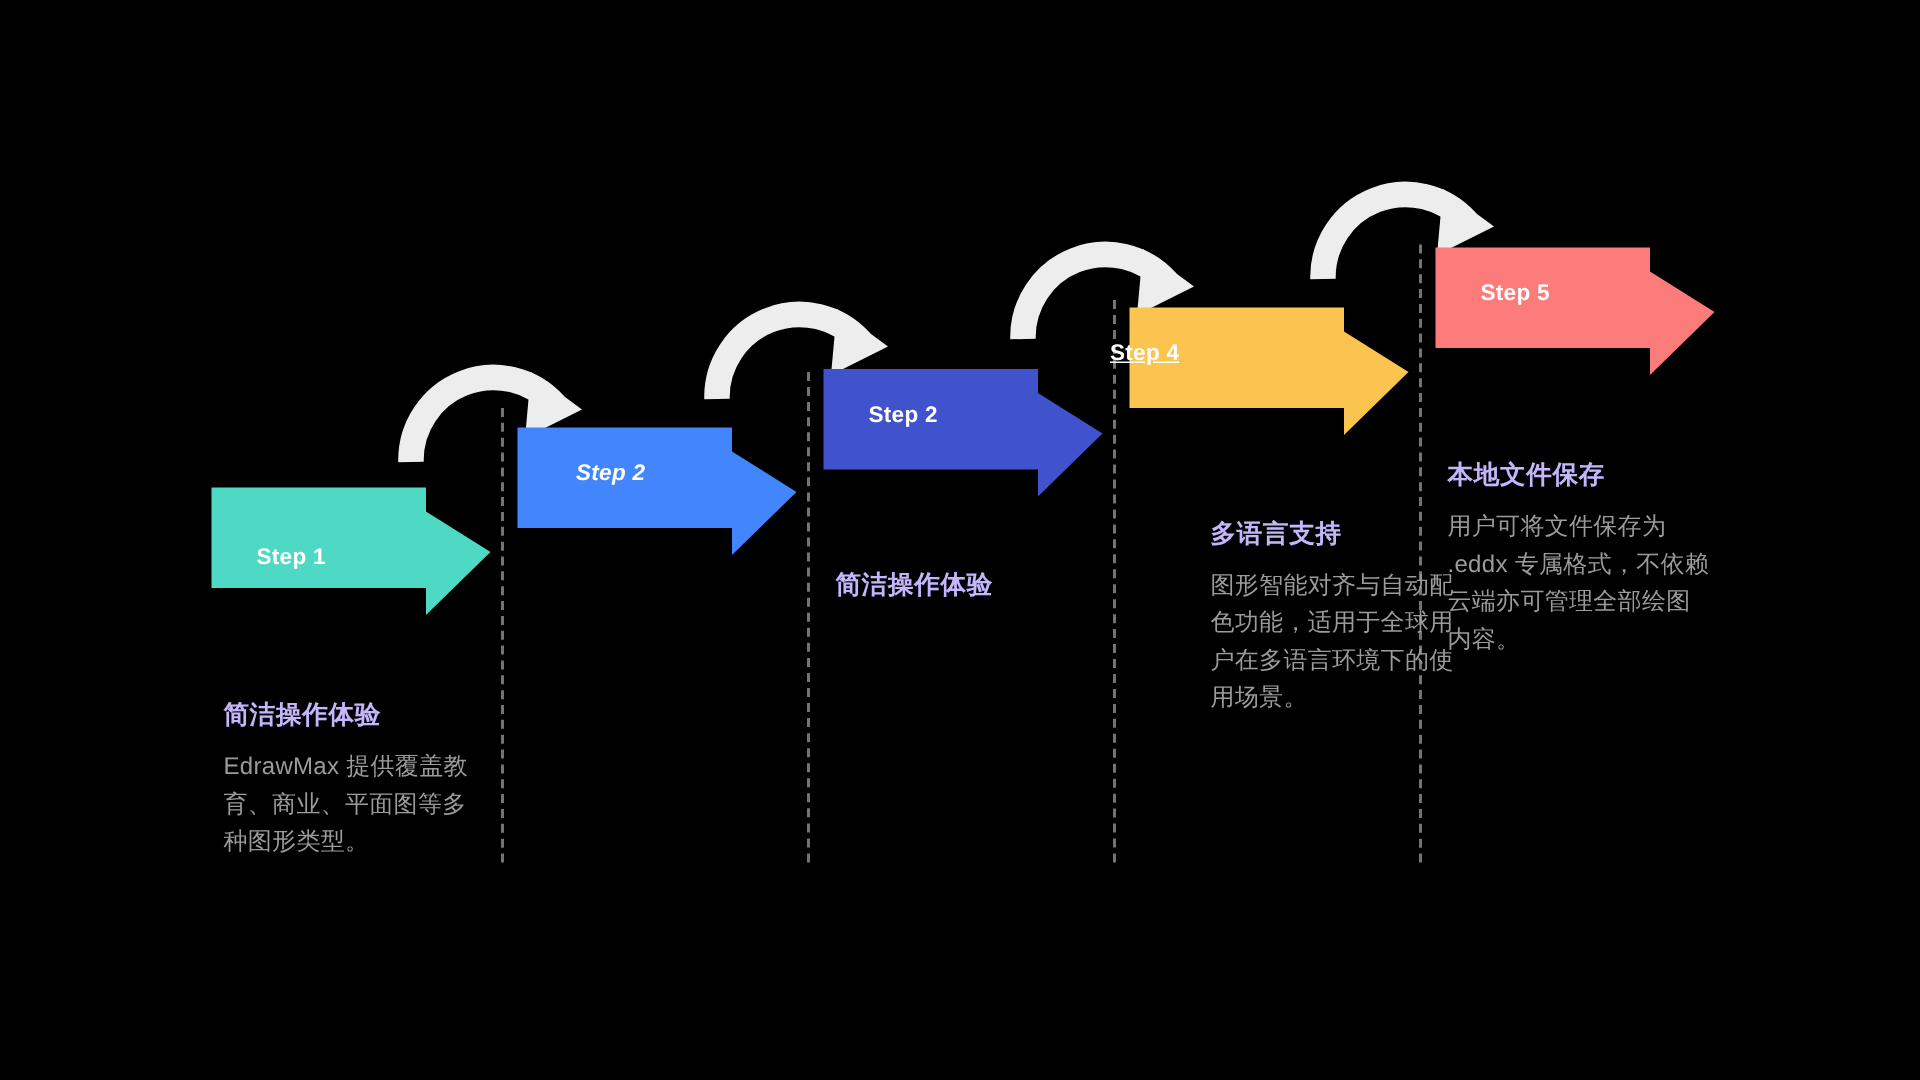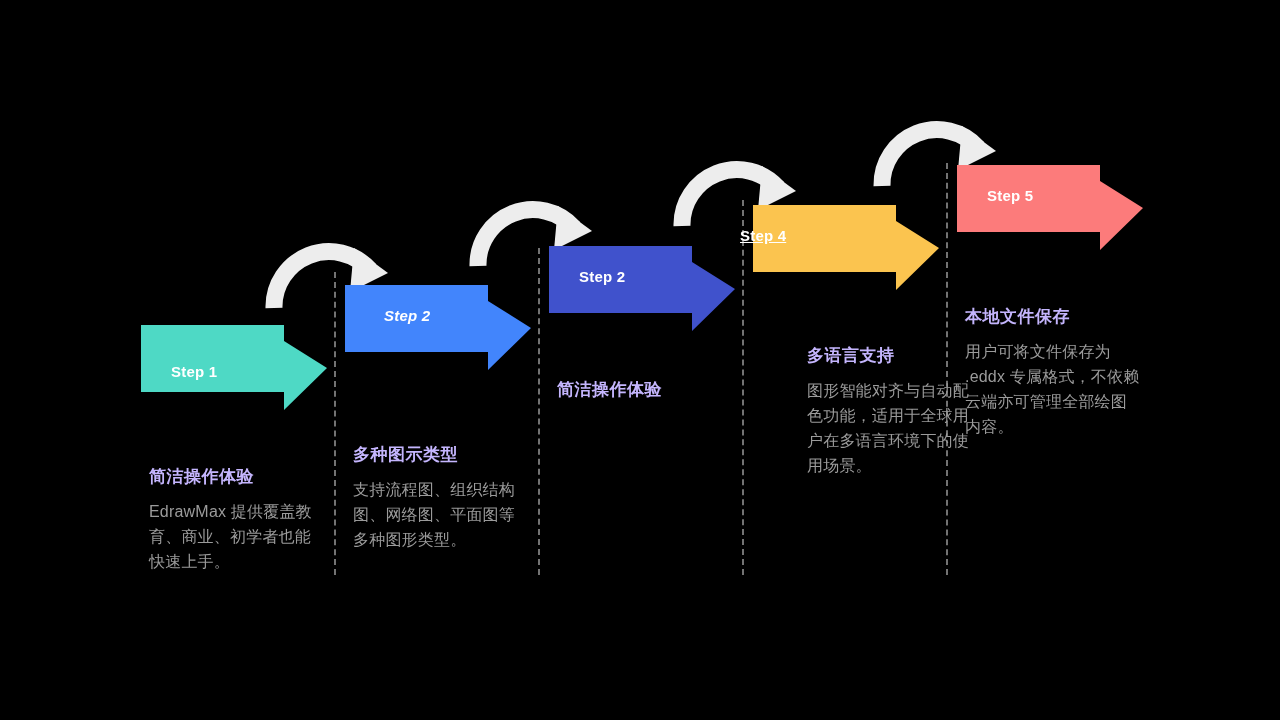--- a/index.html
+++ b/index.html
@@ -110,33 +110,29 @@
   </div>
 
   <div class="step-arrow" style="left:141px; top:325px; width:186px; height:85px;">
     <svg width="186" height="85" viewBox="0 0 186 85">
       <polygon points="0,0 143,0 143,16 186,43 143,85 143,67 0,67" fill="#4ed9c5"></polygon>
     </svg>
   </div>
   <div class="step-label" style="left:171px; top:347px;margin-top:16px;">Step 1</div>
   <div class="step-text" style="left:149px; top:465px;">
     <p class="step-title">简洁操作体验</p>
-    <p class="step-body">EdrawMax 提供覆盖教育、商业、初学者也能快速上手。</p>
+    <p class="step-body">EdrawMax 提供覆盖教育、商业、平面图等多种图形类型。</p>
   </div>
 
   <div class="step-arrow" style="left:345px; top:285px; width:186px; height:85px;">
     <svg width="186" height="85" viewBox="0 0 186 85">
       <polygon points="0,0 143,0 143,16 186,43 143,85 143,67 0,67" fill="#4285fc"></polygon>
     </svg>
   </div>
   <div class="step-label" style="left:384px; top:307px;font-style:italic;">Step 2</div>
-  <div class="step-text" style="left:353px; top:443px;">
-    <p class="step-title">多种图示类型</p>
-    <p class="step-body">支持流程图、组织结构图、网络图、平面图等多种图形类型。</p>
-  </div>
 
   <div class="step-arrow" style="left:549px; top:246px; width:186px; height:85px;">
     <svg width="186" height="85" viewBox="0 0 186 85">
       <polygon points="0,0 143,0 143,16 186,43 143,85 143,67 0,67" fill="#4052cc"></polygon>
     </svg>
   </div>
   <div class="step-label" style="left:579px; top:268px;">Step 2</div>
   <div class="step-text" style="left:557px; top:378px;">
     <p class="step-title">简洁操作体验</p>
   </div>

